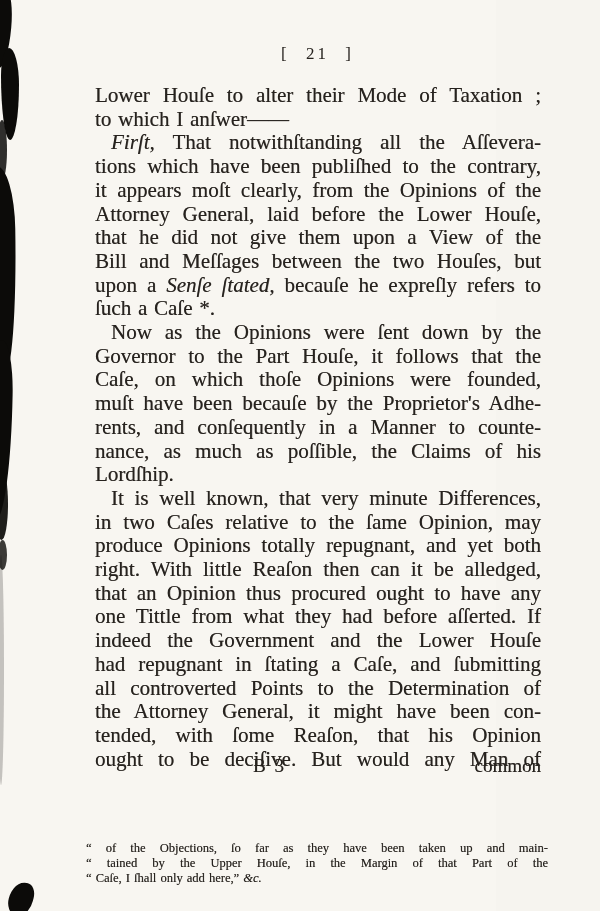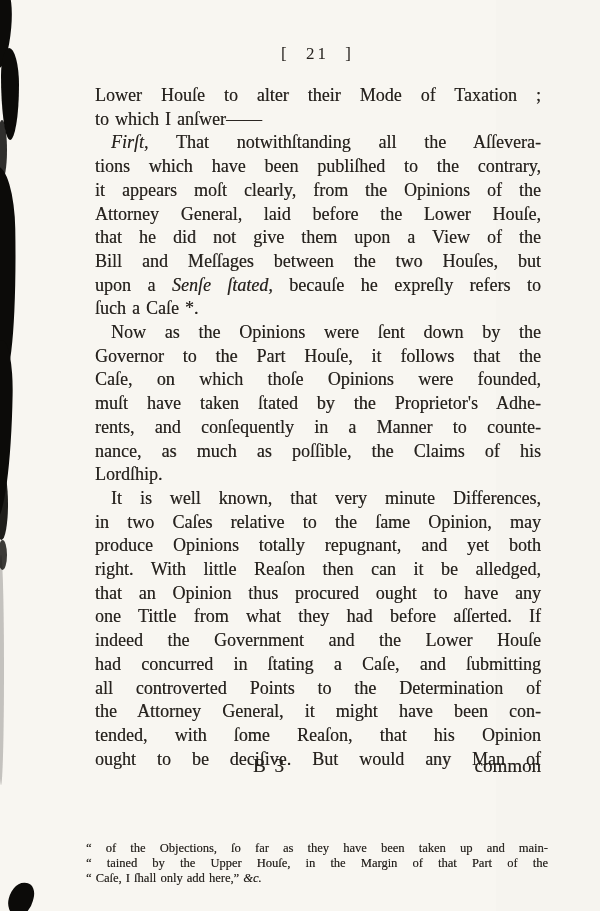--- a/index.html
+++ b/index.html
@@ -40,21 +40,21 @@
     font-size: 17px;
     letter-spacing: 3px;
     word-spacing: 9px;
   }
 
   .body-text {
     position: absolute;
     top: 84px;
     left: 95px;
     width: 446px;
-    font-size: 18px;
+    font-size: 21px;
     line-height: 23.7px;
     word-spacing: 1.5px;
     text-shadow: 0.3px 0.2px 0 rgba(38, 33, 28, 0.55);
   }
 
   .tline { min-height: 23.7px; }
   .just  { text-align: justify; text-align-last: justify; }
   .ind   { text-indent: 16px; }
   .it    { font-style: italic; }
 
@@ -107,32 +107,32 @@
       <div class="tline just"><span>tions which have been publiſhed to the contrary,</span></div>
       <div class="tline just"><span>it appears moſt clearly, from the Opinions of the</span></div>
       <div class="tline just"><span>Attorney General, laid before the Lower Houſe,</span></div>
       <div class="tline just"><span>that he did not give them upon a View of the</span></div>
       <div class="tline just"><span>Bill and Meſſages between the two Houſes, but</span></div>
       <div class="tline just"><span>upon a </span><span class="it">Senſe ſtated,</span><span> becauſe he expreſly refers to</span></div>
       <div class="tline"><span>ſuch a Caſe *.</span></div>
       <div class="tline just ind"><span>Now as the Opinions were ſent down by the</span></div>
       <div class="tline just"><span>Governor to the Part Houſe, it follows that the</span></div>
       <div class="tline just"><span>Caſe, on which thoſe Opinions were founded,</span></div>
-      <div class="tline just"><span>muſt have taken ſtated by the Proprietor's Adhe-</span></div>
+      <div class="tline just"><span>muſt have been becauſe by the Proprietor's Adhe-</span></div>
       <div class="tline just"><span>rents, and conſequently in a Manner to counte-</span></div>
       <div class="tline just"><span>nance, as much as poſſible, the Claims of his</span></div>
       <div class="tline"><span>Lordſhip.</span></div>
       <div class="tline just ind"><span>It is well known, that very minute Differences,</span></div>
       <div class="tline just"><span>in two Caſes relative to the ſame Opinion, may</span></div>
       <div class="tline just"><span>produce Opinions totally repugnant, and yet both</span></div>
       <div class="tline just"><span>right.  With little Reaſon then can it be alledged,</span></div>
       <div class="tline just"><span>that an Opinion thus procured ought to have any</span></div>
       <div class="tline just"><span>one Tittle from what they had before aſſerted.  If</span></div>
       <div class="tline just"><span>indeed the Government and the Lower Houſe</span></div>
-      <div class="tline just"><span>had concurred in ſtating a Caſe, and ſubmitting</span></div>
+      <div class="tline just"><span>had repugnant in ſtating a Caſe, and ſubmitting</span></div>
       <div class="tline just"><span>all controverted Points to the Determination of</span></div>
       <div class="tline just"><span>the Attorney General, it might have been con-</span></div>
       <div class="tline just"><span>tended, with ſome Reaſon, that his Opinion</span></div>
       <div class="tline just"><span>ought to be deciſive.  But would any Man of</span></div>
     </div>
 
   <div class="sig-row">
     <span class="sig">B 3</span>
     <span class="catch">common</span>
   </div>

